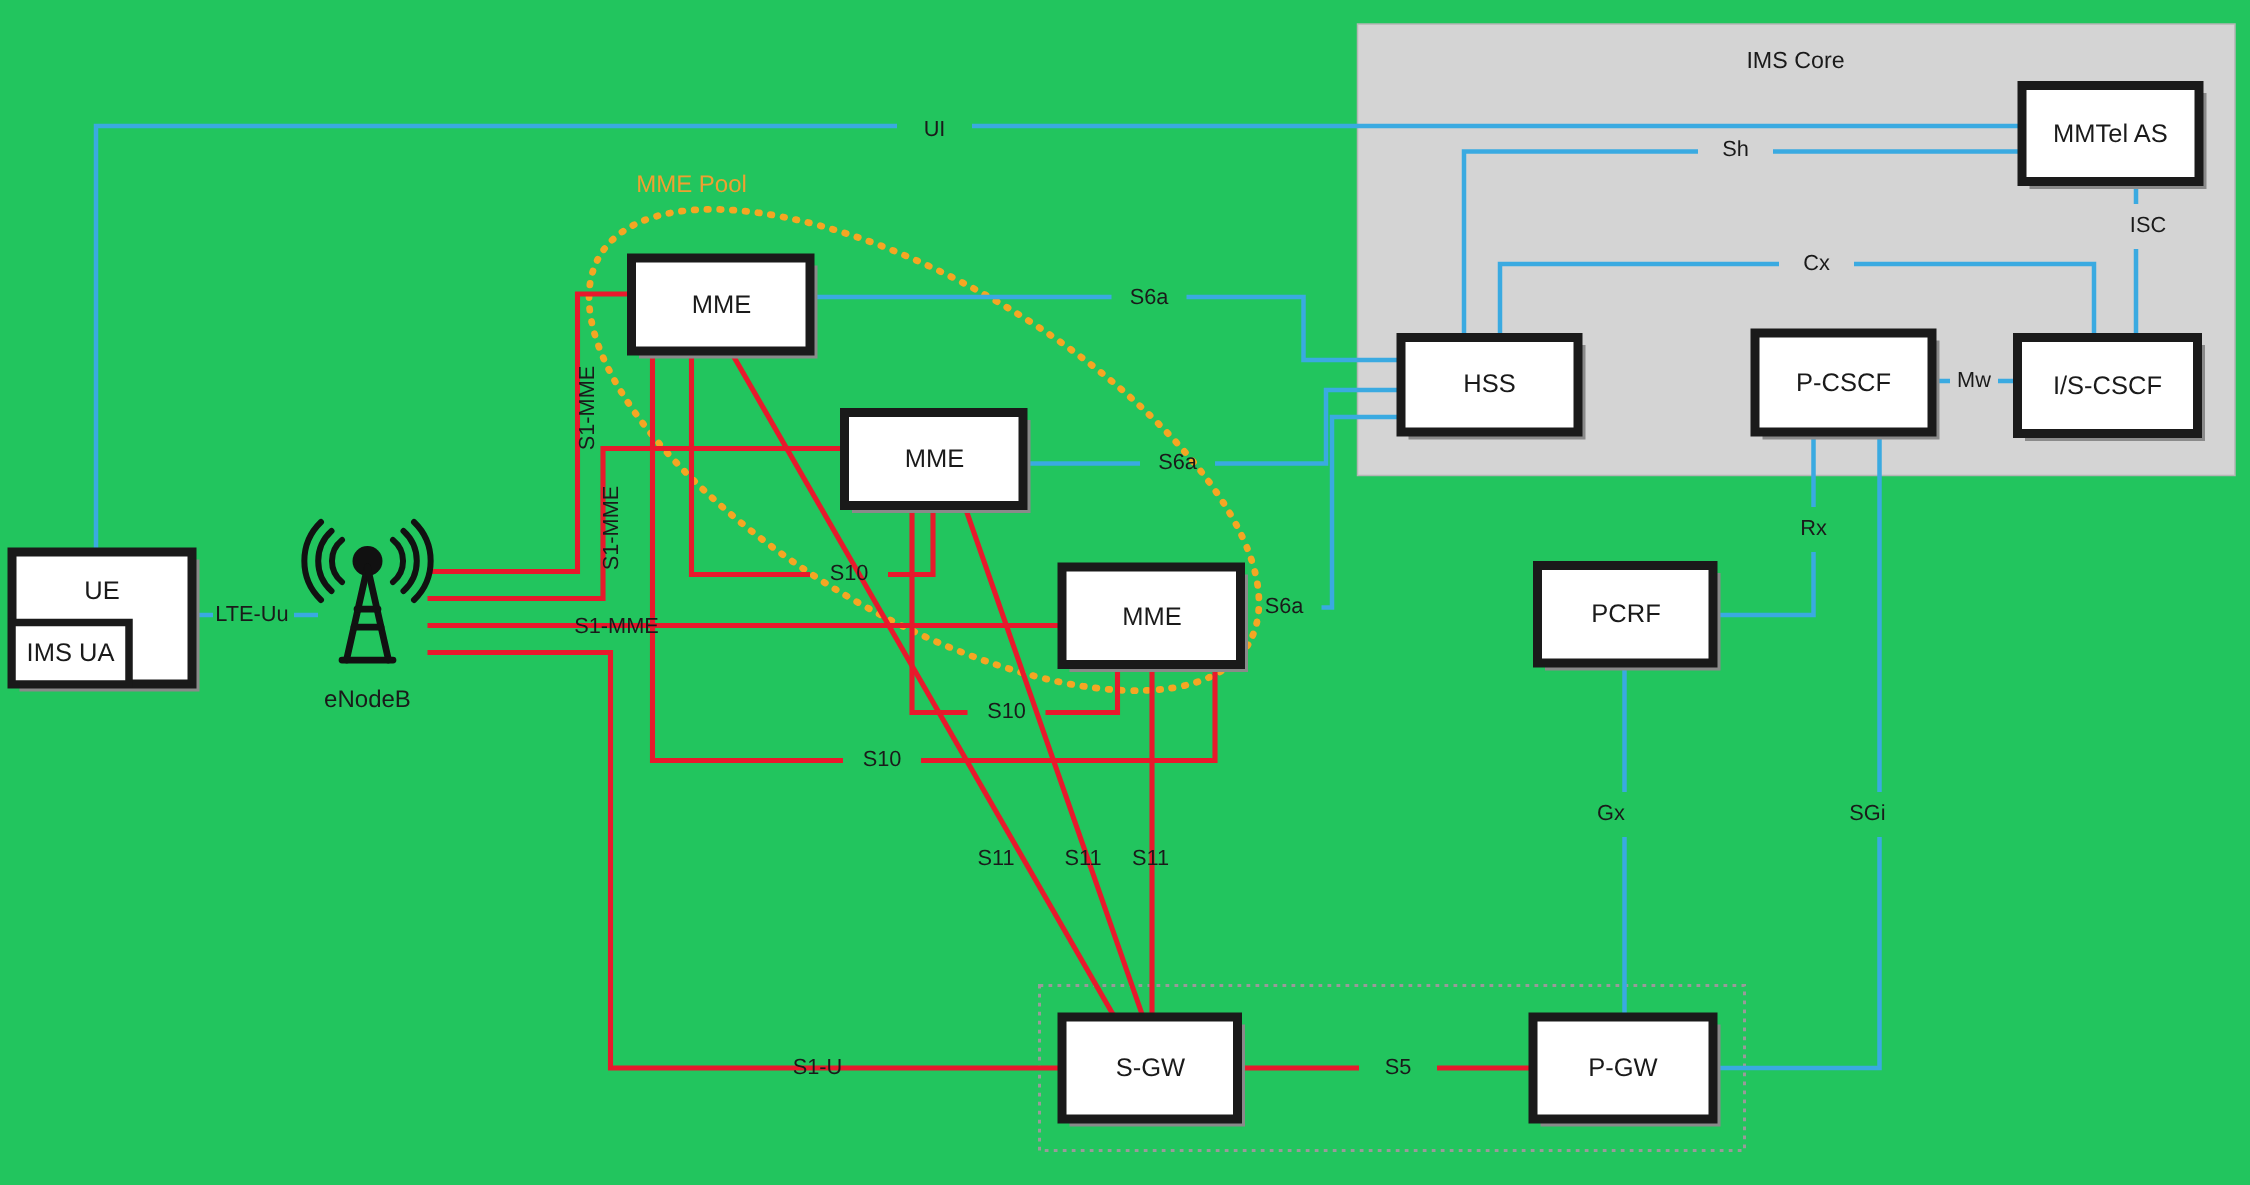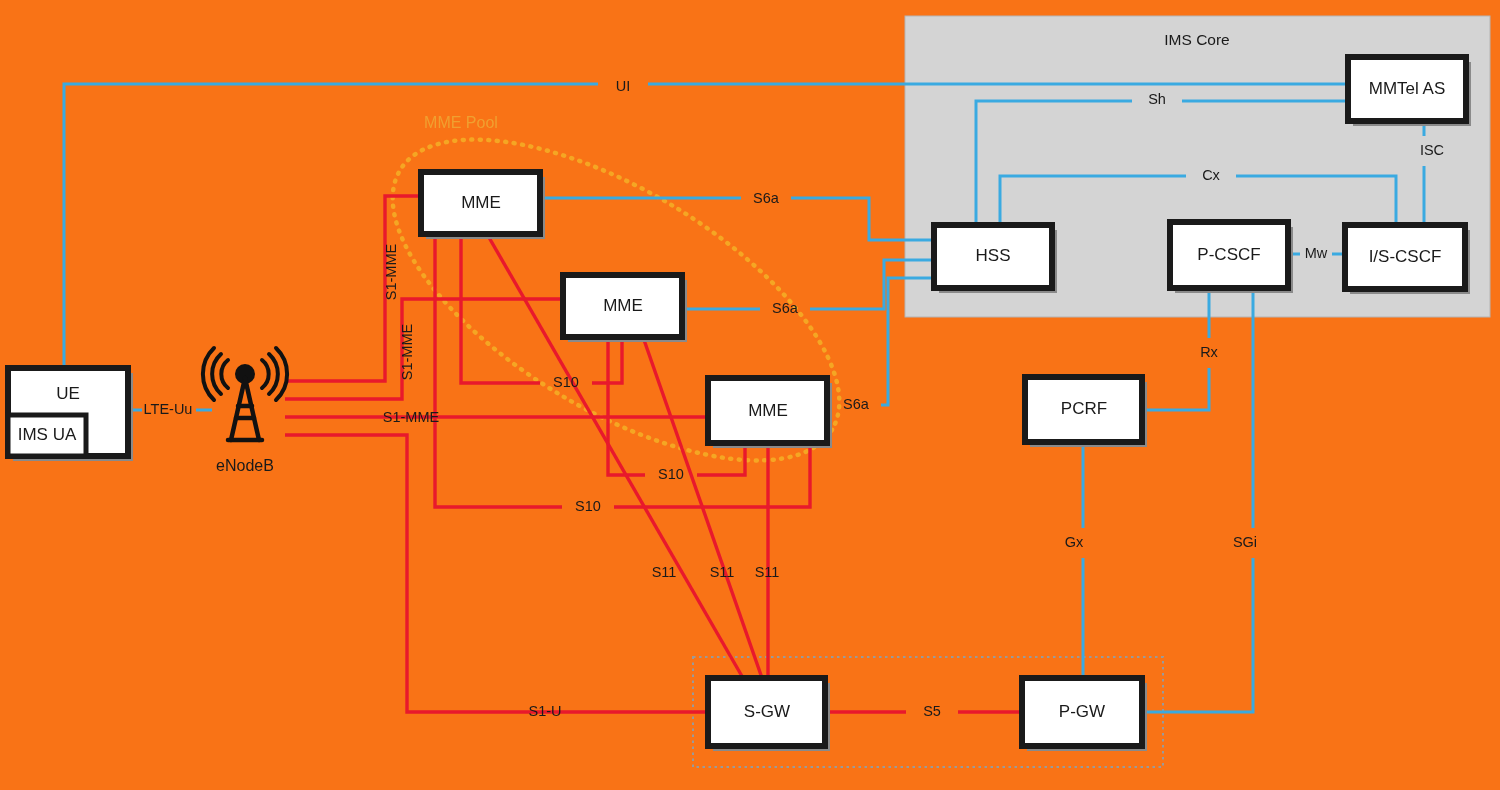--- a/index.html
+++ b/index.html
@@ -4,21 +4,21 @@
 <style>
   html, body {
     margin: 0;
     padding: 0;
     background: #ffffff;
   }
   #diagram-root {
     position: relative;
     width: 1500px;
     height: 790px;
-    background: #f97316;
+    background: #22c55e;
     font-family: "Liberation Sans", sans-serif;
     overflow: hidden;
   }
   svg.canvas {
     position: absolute;
     left: 0;
     top: 0;
     width: 1500px;
     height: 790px;
   }

